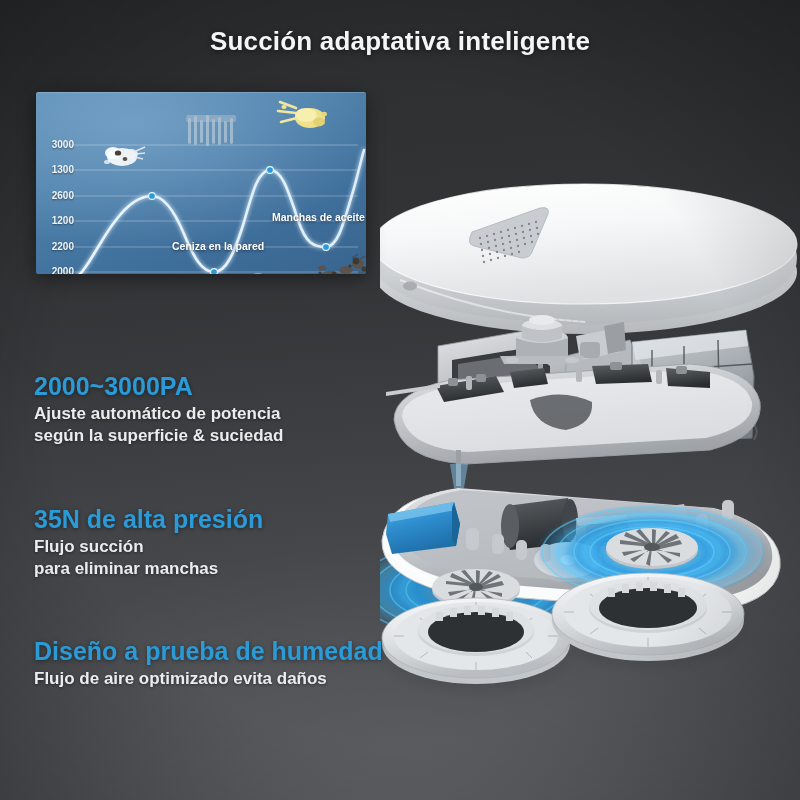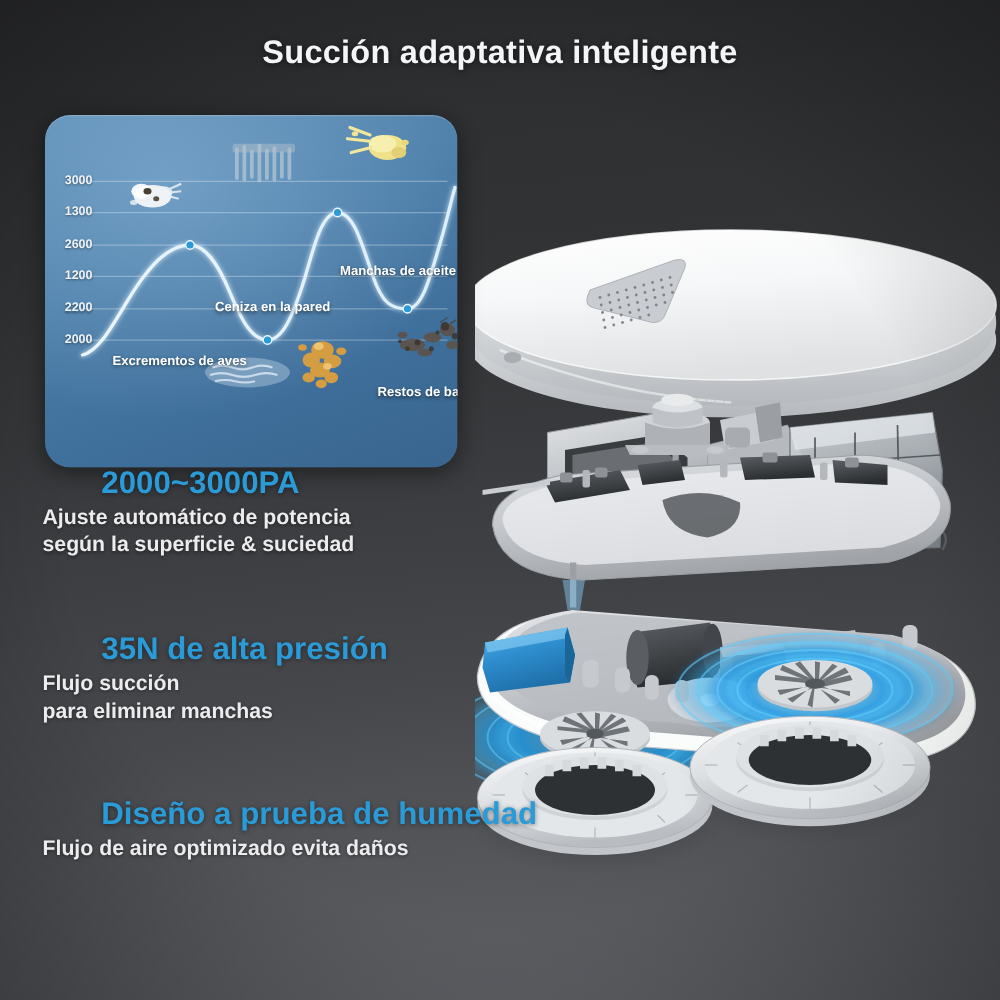--- a/index.html
+++ b/index.html
@@ -31,22 +31,22 @@
     text-align:center;
     font-size:26px; font-weight:bold;
     color:#f4f5f6;
     letter-spacing:0.2px;
     text-shadow:0 1px 5px rgba(0,0,0,0.55);
   }
 
   
   #chart-panel {
     position:absolute;
-    left:36px; top:92px; width:330px; height:282px;
-    border-radius:20px;
+    left:36px; top:92px; width:330px; height:182px;
+    border-radius:2px;
     background:
       radial-gradient(ellipse 120% 110% at 30% 18%, rgba(140,180,215,0.55) 0%, rgba(0,0,0,0) 62%),
       linear-gradient(160deg, #5a8cb4 0%, #4d80aa 35%, #3f6f9b 70%, #38658f 100%);
     box-shadow:0 4px 18px rgba(0,0,0,0.45), inset 0 1px 0 rgba(255,255,255,0.18);
     overflow:hidden;
   }
   #chart-inner { position:absolute; inset:0; }
   #chart-svg { position:absolute; left:0; top:0; }
 
   .tick-label {
@@ -69,21 +69,20 @@
   .dirt { position:absolute; pointer-events:none; }
 
   
   .feature { position:absolute; left:34px; }
   .feature .head {
     font-size:25px; font-weight:bold;
     color:#2b9bd8;
     text-shadow:0 1px 4px rgba(0,0,0,0.45);
     line-height:1.15;
     margin-bottom:2px;
-    margin-left:47px;
   }
   .feature .sub {
     font-size:17px; font-weight:bold;
     color:#ececee;
     line-height:1.32;
     text-shadow:0 1px 3px rgba(0,0,0,0.45);
     white-space:nowrap;
   }
 
   #f1 { top:372px; }

